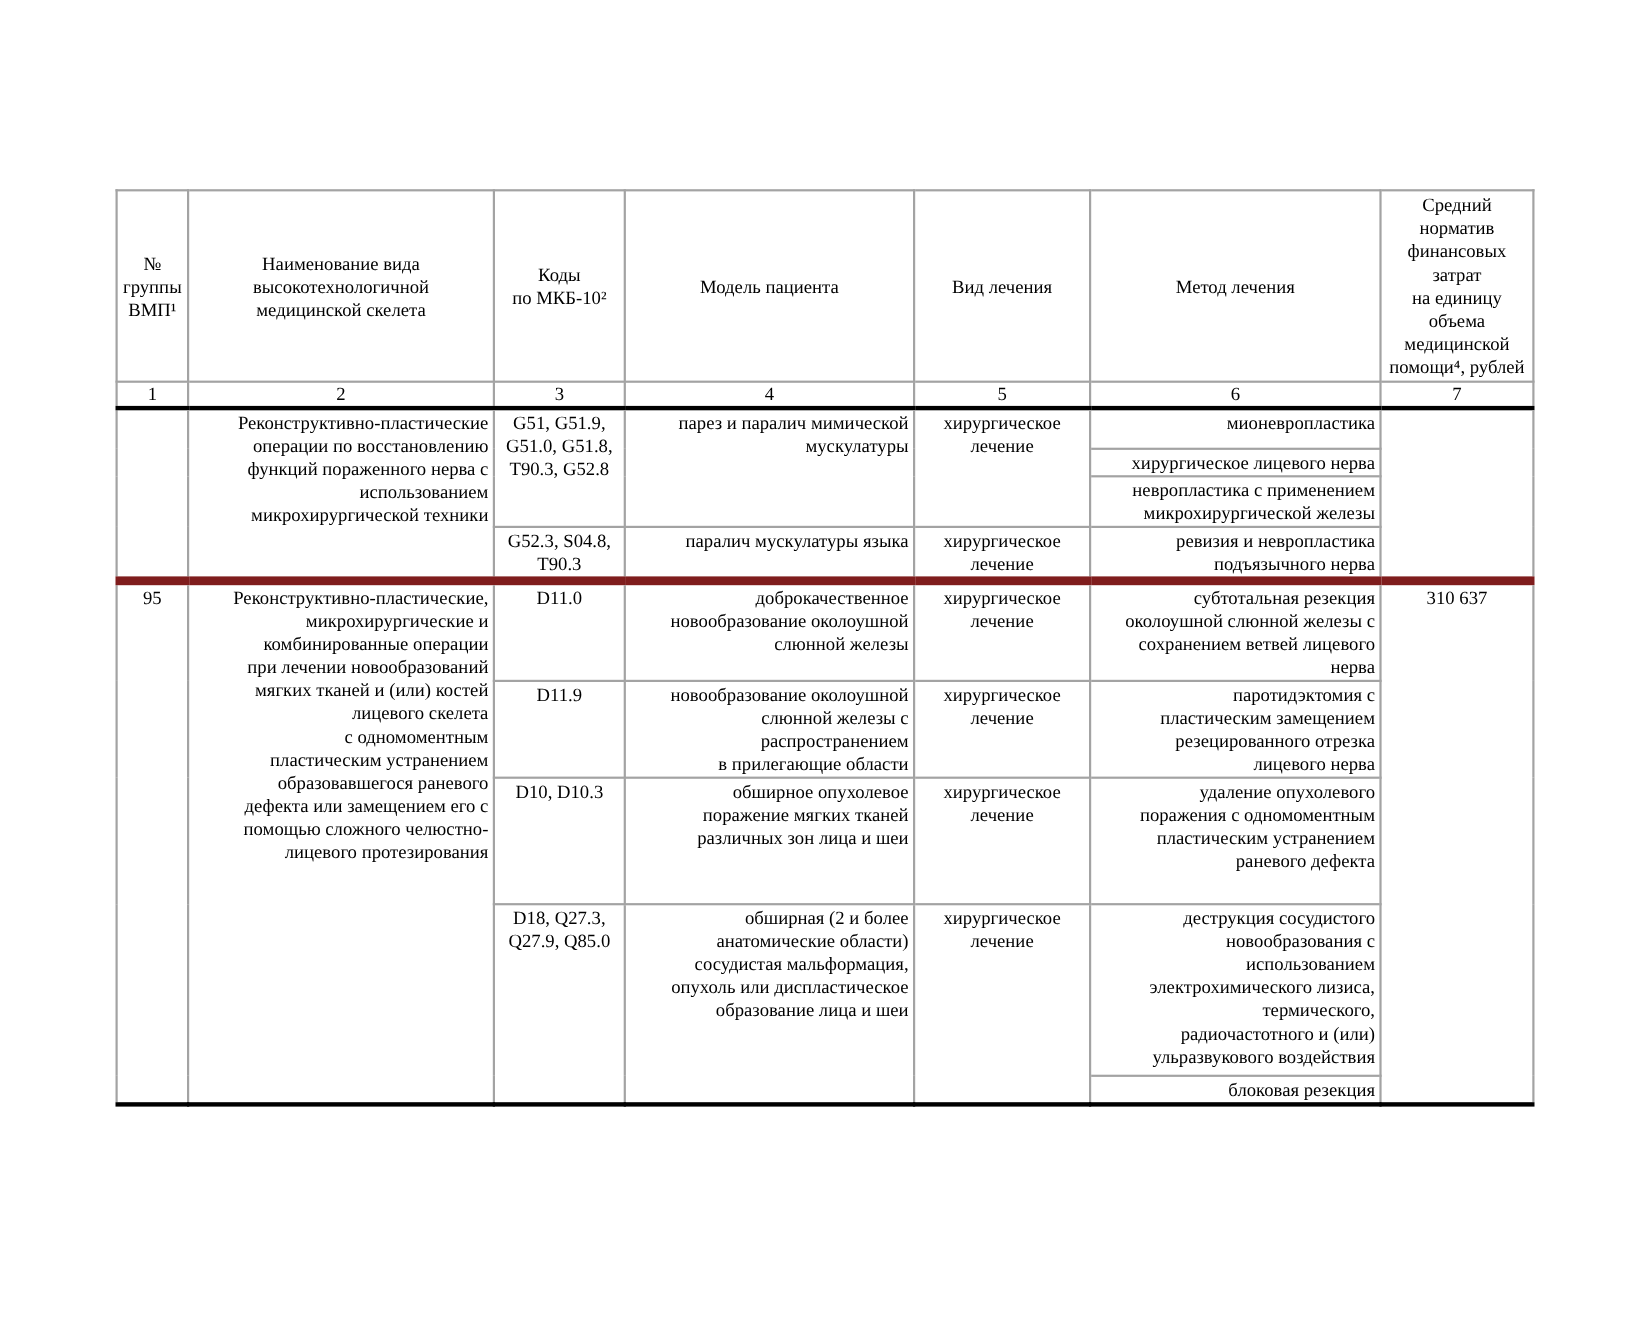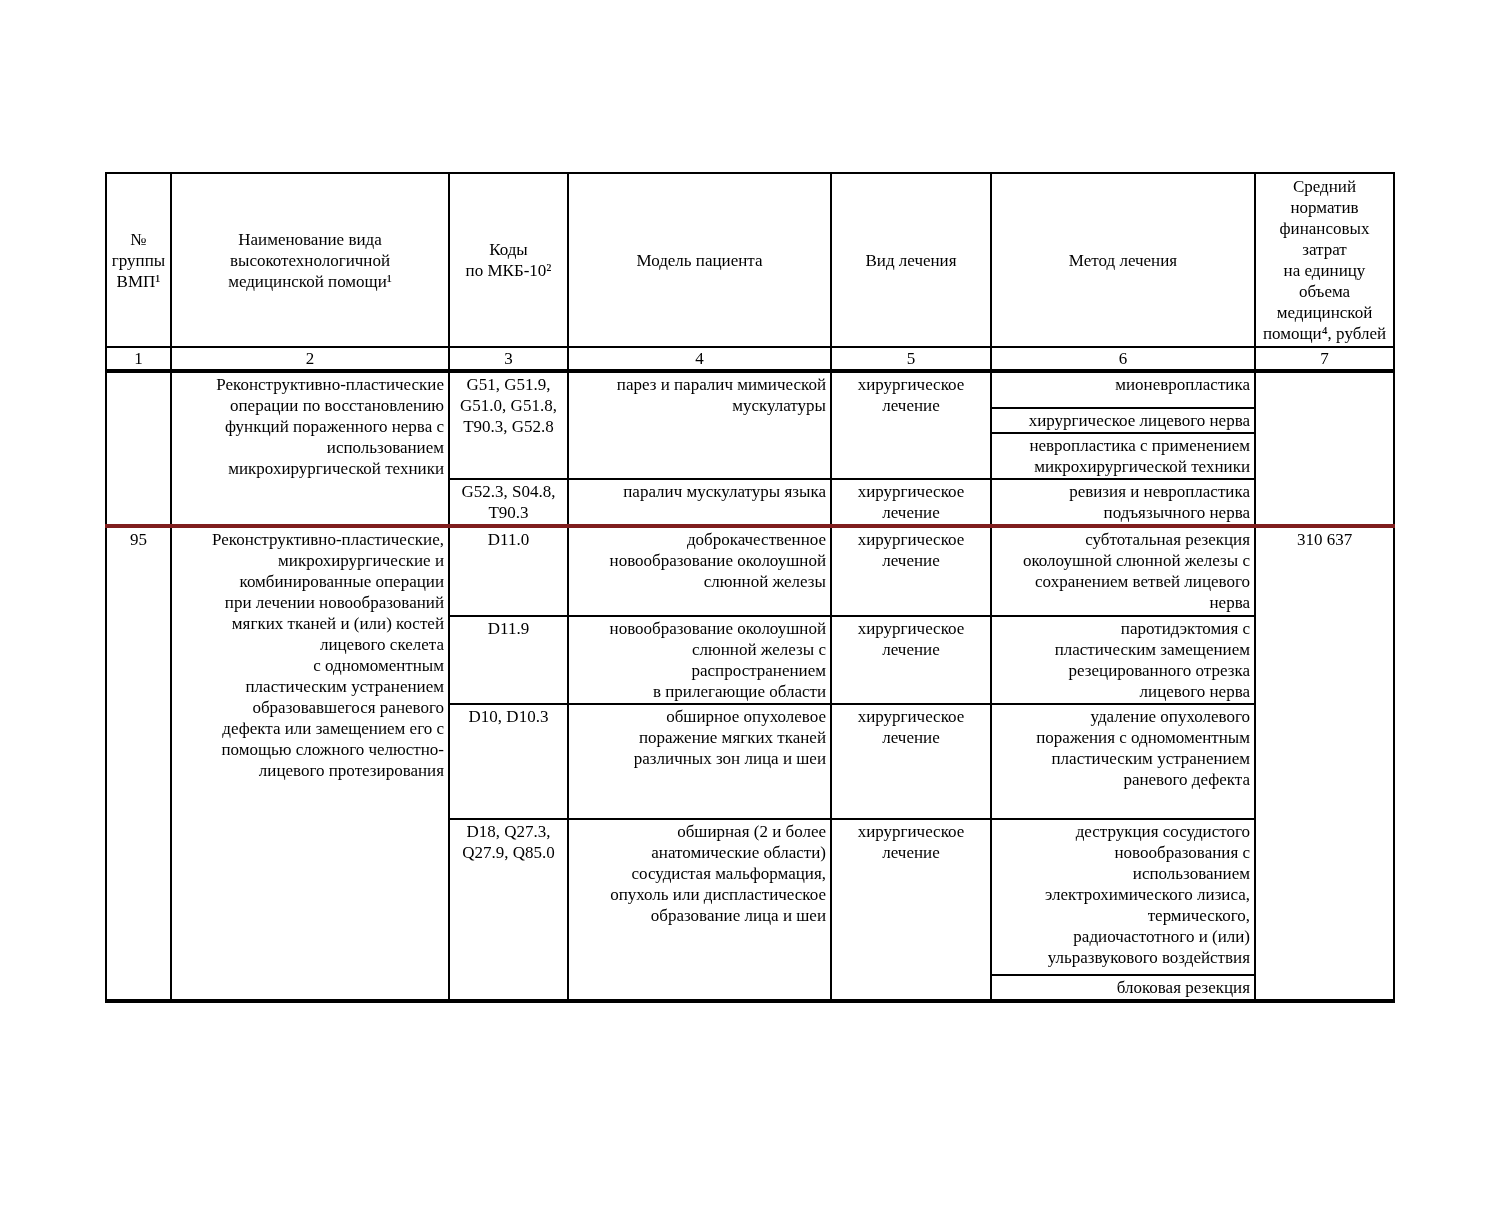--- a/index.html
+++ b/index.html
@@ -19,42 +19,42 @@
   table.vmp {
     position: absolute;
     left: 105px;
     top: 172px;
     border-collapse: collapse;
     table-layout: fixed;
     border: 2px solid #000;
     border-bottom: 4px solid #000;
   }
   table.vmp td {
-    border: 2px solid #000000;
+    border: 2px solid #a3a3a3;
     font-size: 17px;
     line-height: 21px;
     vertical-align: top;
     padding: 1px 4px;
     white-space: pre-line;
     overflow: hidden;
   }
   
   tr.hdr td {
     vertical-align: middle;
     text-align: center;
     padding: 2px 3px;
   }
   tr.nums td {
     text-align: center;
     vertical-align: middle;
     border-bottom: 4px solid #000;
     padding: 0 3px;
   }
   tr.block-start td {
-    border-top: 4px solid #7f1d1d;
+    border-top: 8px solid #7f1d1d;
   }
   td.center { text-align: center; }
   td.left   { text-align: right; }
 </style>
 </head>
 <body>
 
 <div class="page">
   <table class="vmp">
     <colgroup>
@@ -67,21 +67,21 @@
       <col style="width:139px">
     </colgroup>
 
     <tbody>
         <tr class="hdr" style="height:117px">
       <td>№
 группы
 ВМП¹</td>
       <td>Наименование вида
 высокотехнологичной
-медицинской помощи¹</td>
+медицинской скелета</td>
       <td>Коды
 по МКБ-10²</td>
       <td>Модель пациента</td>
       <td>Вид лечения</td>
       <td>Метод лечения</td>
       <td>Средний норматив
 финансовых затрат
 на единицу объема
 медицинской
 помощи⁴, рублей</td>
@@ -112,21 +112,21 @@
       <td class="center" rowspan="3">хирургическое
 лечение</td>
       <td class="left">мионевропластика</td>
       <td class="center" rowspan="4"></td>
     </tr>
     <tr style="height:24px">
       <td class="left">хирургическое лицевого нерва</td>
     </tr>
     <tr style="height:43px">
       <td class="left">невропластика с применением
-микрохирургической техники</td>
+микрохирургической железы</td>
     </tr>
     <tr style="height:42px">
       <td class="center">G52.3, S04.8,
 T90.3</td>
       <td class="left">паралич мускулатуры языка</td>
       <td class="center">хирургическое
 лечение</td>
       <td class="left">ревизия и невропластика
 подъязычного нерва</td>
     </tr>

